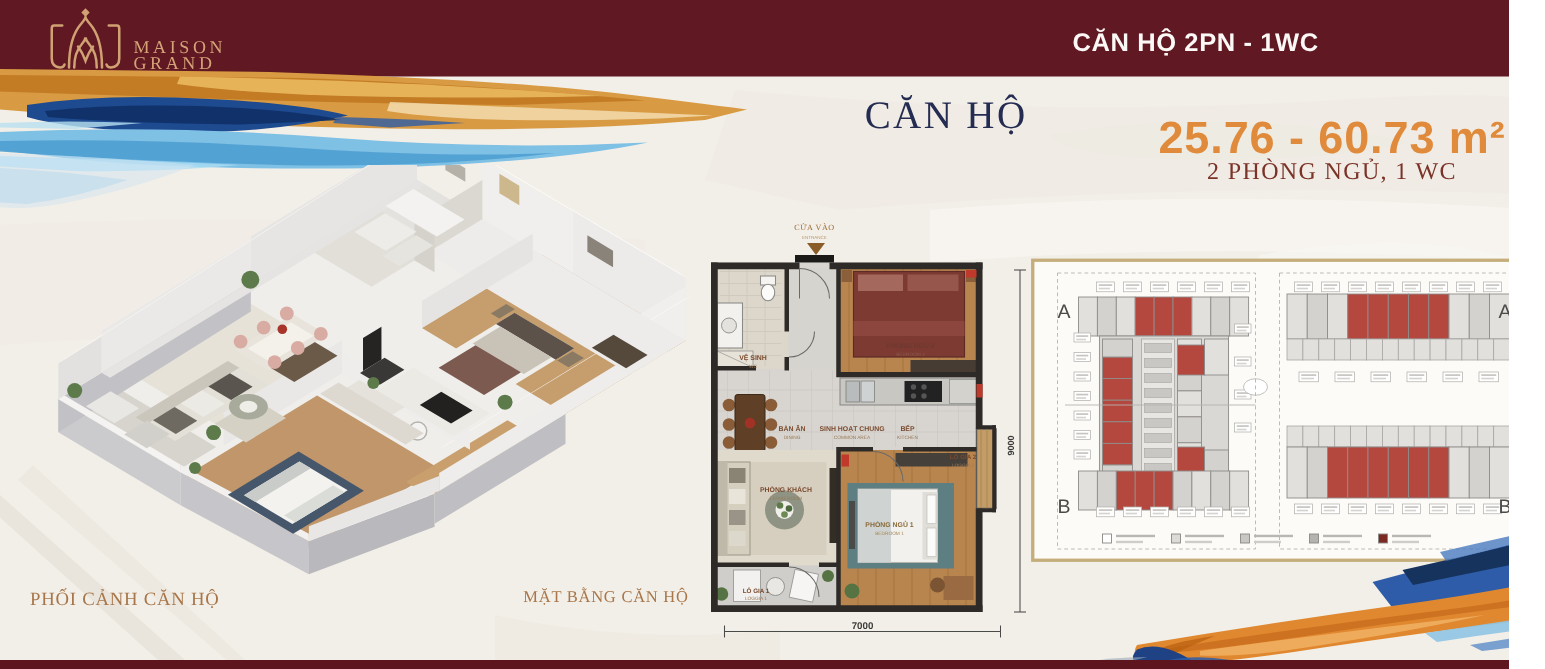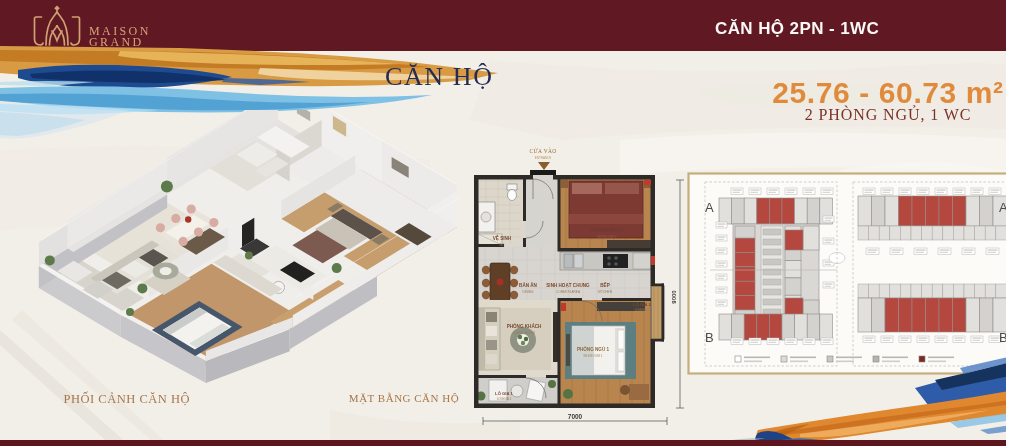--- a/index.html
+++ b/index.html
@@ -52,21 +52,21 @@
       <path d="M225 38 Q 270 39 310 42 L 260 45 L 222 42 Z" fill="#2e5ca8" opacity="0.8"></path>
       <path d="M0 48 Q 110 43 225 52 Q 330 60 432 55 Q 370 68 255 72 Q 130 74 48 66 L 0 60 Z" fill="#7fc0e5"></path>
       <path d="M0 54 Q 100 52 205 59 Q 300 65 370 62 Q 290 72 185 70 Q 80 67 0 61 Z" fill="#4f9ed2" opacity="0.9"></path>
       <path d="M0 64 Q 80 66 160 70 Q 105 75 50 74 L 0 71 Z" fill="#aadcf2" opacity="0.8"></path>
       <path d="M0 42 Q 45 40 95 42 L 50 46 L 0 45 Z" fill="#b8e0f0" opacity="0.8"></path>
       <path d="M0 62 Q 60 64 130 70 Q 90 86 40 96 Q 15 100 0 98 Z" fill="#cfe4f2" opacity="0.5"></path>
       <path d="M0 72 Q 40 74 85 80 Q 50 92 18 96 L 0 95 Z" fill="#a8d2ea" opacity="0.4"></path>
     </g>
   </svg>
 
-  <div class="abs" style="left:385px;top:62px;width:300px;text-align:left;font-family:'Liberation Serif',serif;font-size:26px;letter-spacing:1.6px;color:#252c52;">CĂN HỘ</div>
+  <div class="abs" style="left:385px;top:62px;width:300px;text-align:right;font-family:'Liberation Serif',serif;font-size:26px;letter-spacing:1.6px;color:#252c52;">CĂN HỘ</div>
 
   <div class="abs" style="left:746px;top:76px;width:284px;text-align:center;color:#e08a3c;font-size:30px;font-weight:bold;letter-spacing:0.6px;">25.76 - 60.73 m²</div>
 
   <div class="abs" style="left:746px;top:106px;width:284px;text-align:center;font-family:'Liberation Serif',serif;font-size:16px;letter-spacing:0.9px;color:#7b3227;">2 PHÒNG NGỦ, 1 WC</div>
 
   <svg class="abs" style="left:15px;top:110px" width="460" height="300" viewBox="0 0 460 300">
 
   <polygon points="263.0,10.0 442.0,117.0 274.7,219.2 190.9,250.9 105.4,204.8 23.9,156.1" fill="#efeeeb"></polygon>
 
   <polygon points="263.0,10.0 306.6,36.0 232.7,81.2 189.1,55.1" fill="#e2dfd9"></polygon>
@@ -193,21 +193,21 @@
   <polygon points="83.1,170.3 98.2,179.4 82.8,188.8 67.7,179.7" fill="#d2d0ca"></polygon>
 
   <circle cx="151.9" cy="76.5" r="6" fill="#5d7a4a"></circle>
   <circle cx="127.4" cy="178.4" r="5" fill="#5d7a4a"></circle>
   <circle cx="321.7" cy="158.1" r="5" fill="#5d7a4a"></circle>
   <circle cx="34.8" cy="150.4" r="5" fill="#5d7a4a"></circle>
   <circle cx="115.0" cy="202.0" r="4" fill="#5d7a4a"></circle>
   <circle cx="233.9" cy="145.4" r="4" fill="#5d7a4a"></circle>
   </svg>
 
-  <div class="abs" style="left:20px;top:392px;width:136px;text-align:right;font-family:'Liberation Serif',serif;font-size:12.5px;letter-spacing:0.5px;color:#a8764a;white-space:nowrap;margin-left:34px;">PHỐI CẢNH CĂN HỘ</div>
+  <div class="abs" style="left:20px;top:392px;width:136px;text-align:left;font-family:'Liberation Serif',serif;font-size:12.5px;letter-spacing:0.5px;color:#a8764a;white-space:nowrap;">PHỐI CẢNH CĂN HỘ</div>
 
   <div class="abs" style="left:344px;top:392px;width:120px;text-align:center;font-family:'Liberation Serif',serif;font-size:11px;letter-spacing:0.5px;color:#a8764a;white-space:nowrap;">MẶT BẰNG CĂN HỘ</div>
 
   <svg class="abs" style="left:465px;top:140px" width="235" height="292" viewBox="0 0 235 292">
 
     <rect x="9" y="35" width="181" height="233" fill="#d8d5d0"></rect>
 
     <g>
       <rect x="9" y="35" width="51" height="71" fill="#ddd7cb"></rect>
       <path d="M15 41 H56 M15 49 H56 M15 57 H56 M15 65 H56 M15 73 H56 M15 81 H56 M15 89 H56 M15 97 H56 M21 38 V104 M33 38 V104 M45 38 V104" stroke="#cec8bb" stroke-width="0.6" fill="none"></path>

